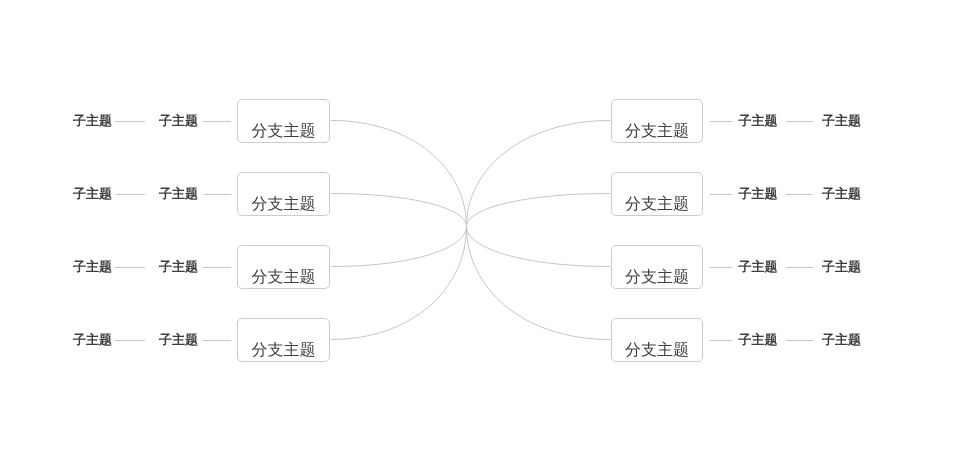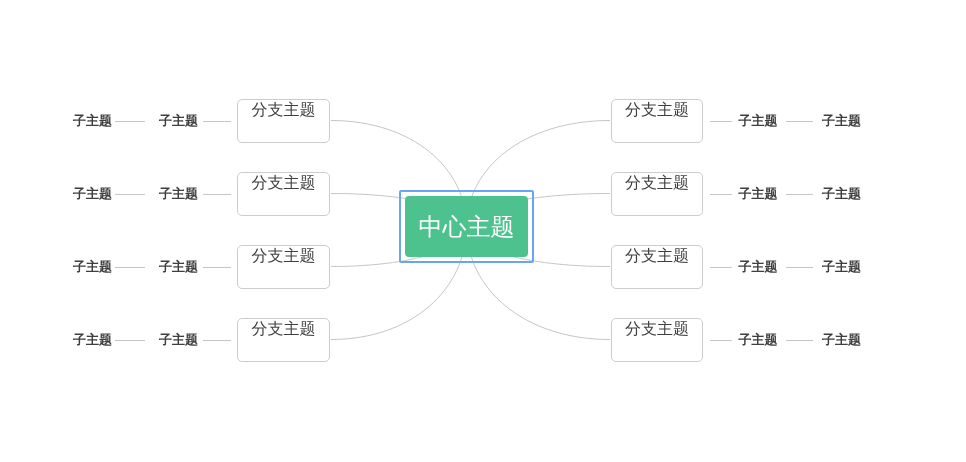--- a/index.html
+++ b/index.html
@@ -9,21 +9,21 @@
     overflow:hidden;
     font-family:"Liberation Sans", sans-serif;
   }
   .connector-layer { position:absolute; left:0; top:0; width:966px; height:462px; }
   .branch-box {
     position:absolute;
     box-sizing:border-box;
     background:#fff;
     border:1px solid #cccccc;
     border-radius:5px;
-    display:flex; align-items:flex-start; justify-content:center;
+    display:flex; align-items:flex-end; justify-content:center;
     font-size:16px;
     white-space:nowrap;
     cursor:default;
   }
   .sub-label {
     position:absolute;
     transform:translate(-50%,-50%);
     font-size:13px;
     white-space:nowrap;
     cursor:default;
@@ -56,26 +56,20 @@
   <svg class="connector-layer" width="966" height="462" viewBox="0 0 966 462" xmlns="http://www.w3.org/2000/svg">
       <path d="M 331 120.5 C 412.3 120.5, 466.5 168.2, 466.5 226.5" fill="none" stroke="#c6c6c6" stroke-width="1"></path>
       <path d="M 331 193.5 C 412.3 193.5, 466.5 208.35, 466.5 226.5" fill="none" stroke="#c6c6c6" stroke-width="1"></path>
       <path d="M 331 266.5 C 412.3 266.5, 466.5 248.5, 466.5 226.5" fill="none" stroke="#c6c6c6" stroke-width="1"></path>
       <path d="M 331 339.5 C 412.3 339.5, 466.5 288.65, 466.5 226.5" fill="none" stroke="#c6c6c6" stroke-width="1"></path>
       <path d="M 610 120.5 C 523.9 120.5, 466.5 168.2, 466.5 226.5" fill="none" stroke="#c6c6c6" stroke-width="1"></path>
       <path d="M 610 193.5 C 523.9 193.5, 466.5 208.35, 466.5 226.5" fill="none" stroke="#c6c6c6" stroke-width="1"></path>
       <path d="M 610 266.5 C 523.9 266.5, 466.5 248.5, 466.5 226.5" fill="none" stroke="#c6c6c6" stroke-width="1"></path>
       <path d="M 610 339.5 C 523.9 339.5, 466.5 288.65, 466.5 226.5" fill="none" stroke="#c6c6c6" stroke-width="1"></path>
     </svg>
-  <div class="central-wrap">
-    <div class="selection-outline" style="border-color: rgb(106, 164, 244);"></div>
-    <div class="central-box" style="background: rgb(78, 194, 142); color: rgb(255, 255, 255);">
-      <span>中心主题</span>
-    </div>
-  </div>
 <div class="branch-box" style="left: 237px; top: 98.5px; width: 93px; height: 44px; background: rgb(255, 255, 255); border-color: rgb(204, 204, 204); color: rgb(63, 63, 63);">
       <span>分支主题</span>
     </div>
     <span class="sub-label" style="left: 178.5px; top: 120.5px; color: rgb(63, 63, 63);">子主题</span>
     <span class="sub-label" style="left: 92.5px; top: 120.5px; color: rgb(63, 63, 63);">子主题</span>
     <div class="hline" style="left: 203px; width: 28px; top: 120.5px; background: rgb(198, 198, 198);"></div>
     <div class="hline" style="left: 115px; width: 30px; top: 120.5px; background: rgb(198, 198, 198);"></div>
     <div class="branch-box" style="left: 237px; top: 171.5px; width: 93px; height: 44px; background: rgb(255, 255, 255); border-color: rgb(204, 204, 204); color: rgb(63, 63, 63);">
       <span>分支主题</span>
     </div>

